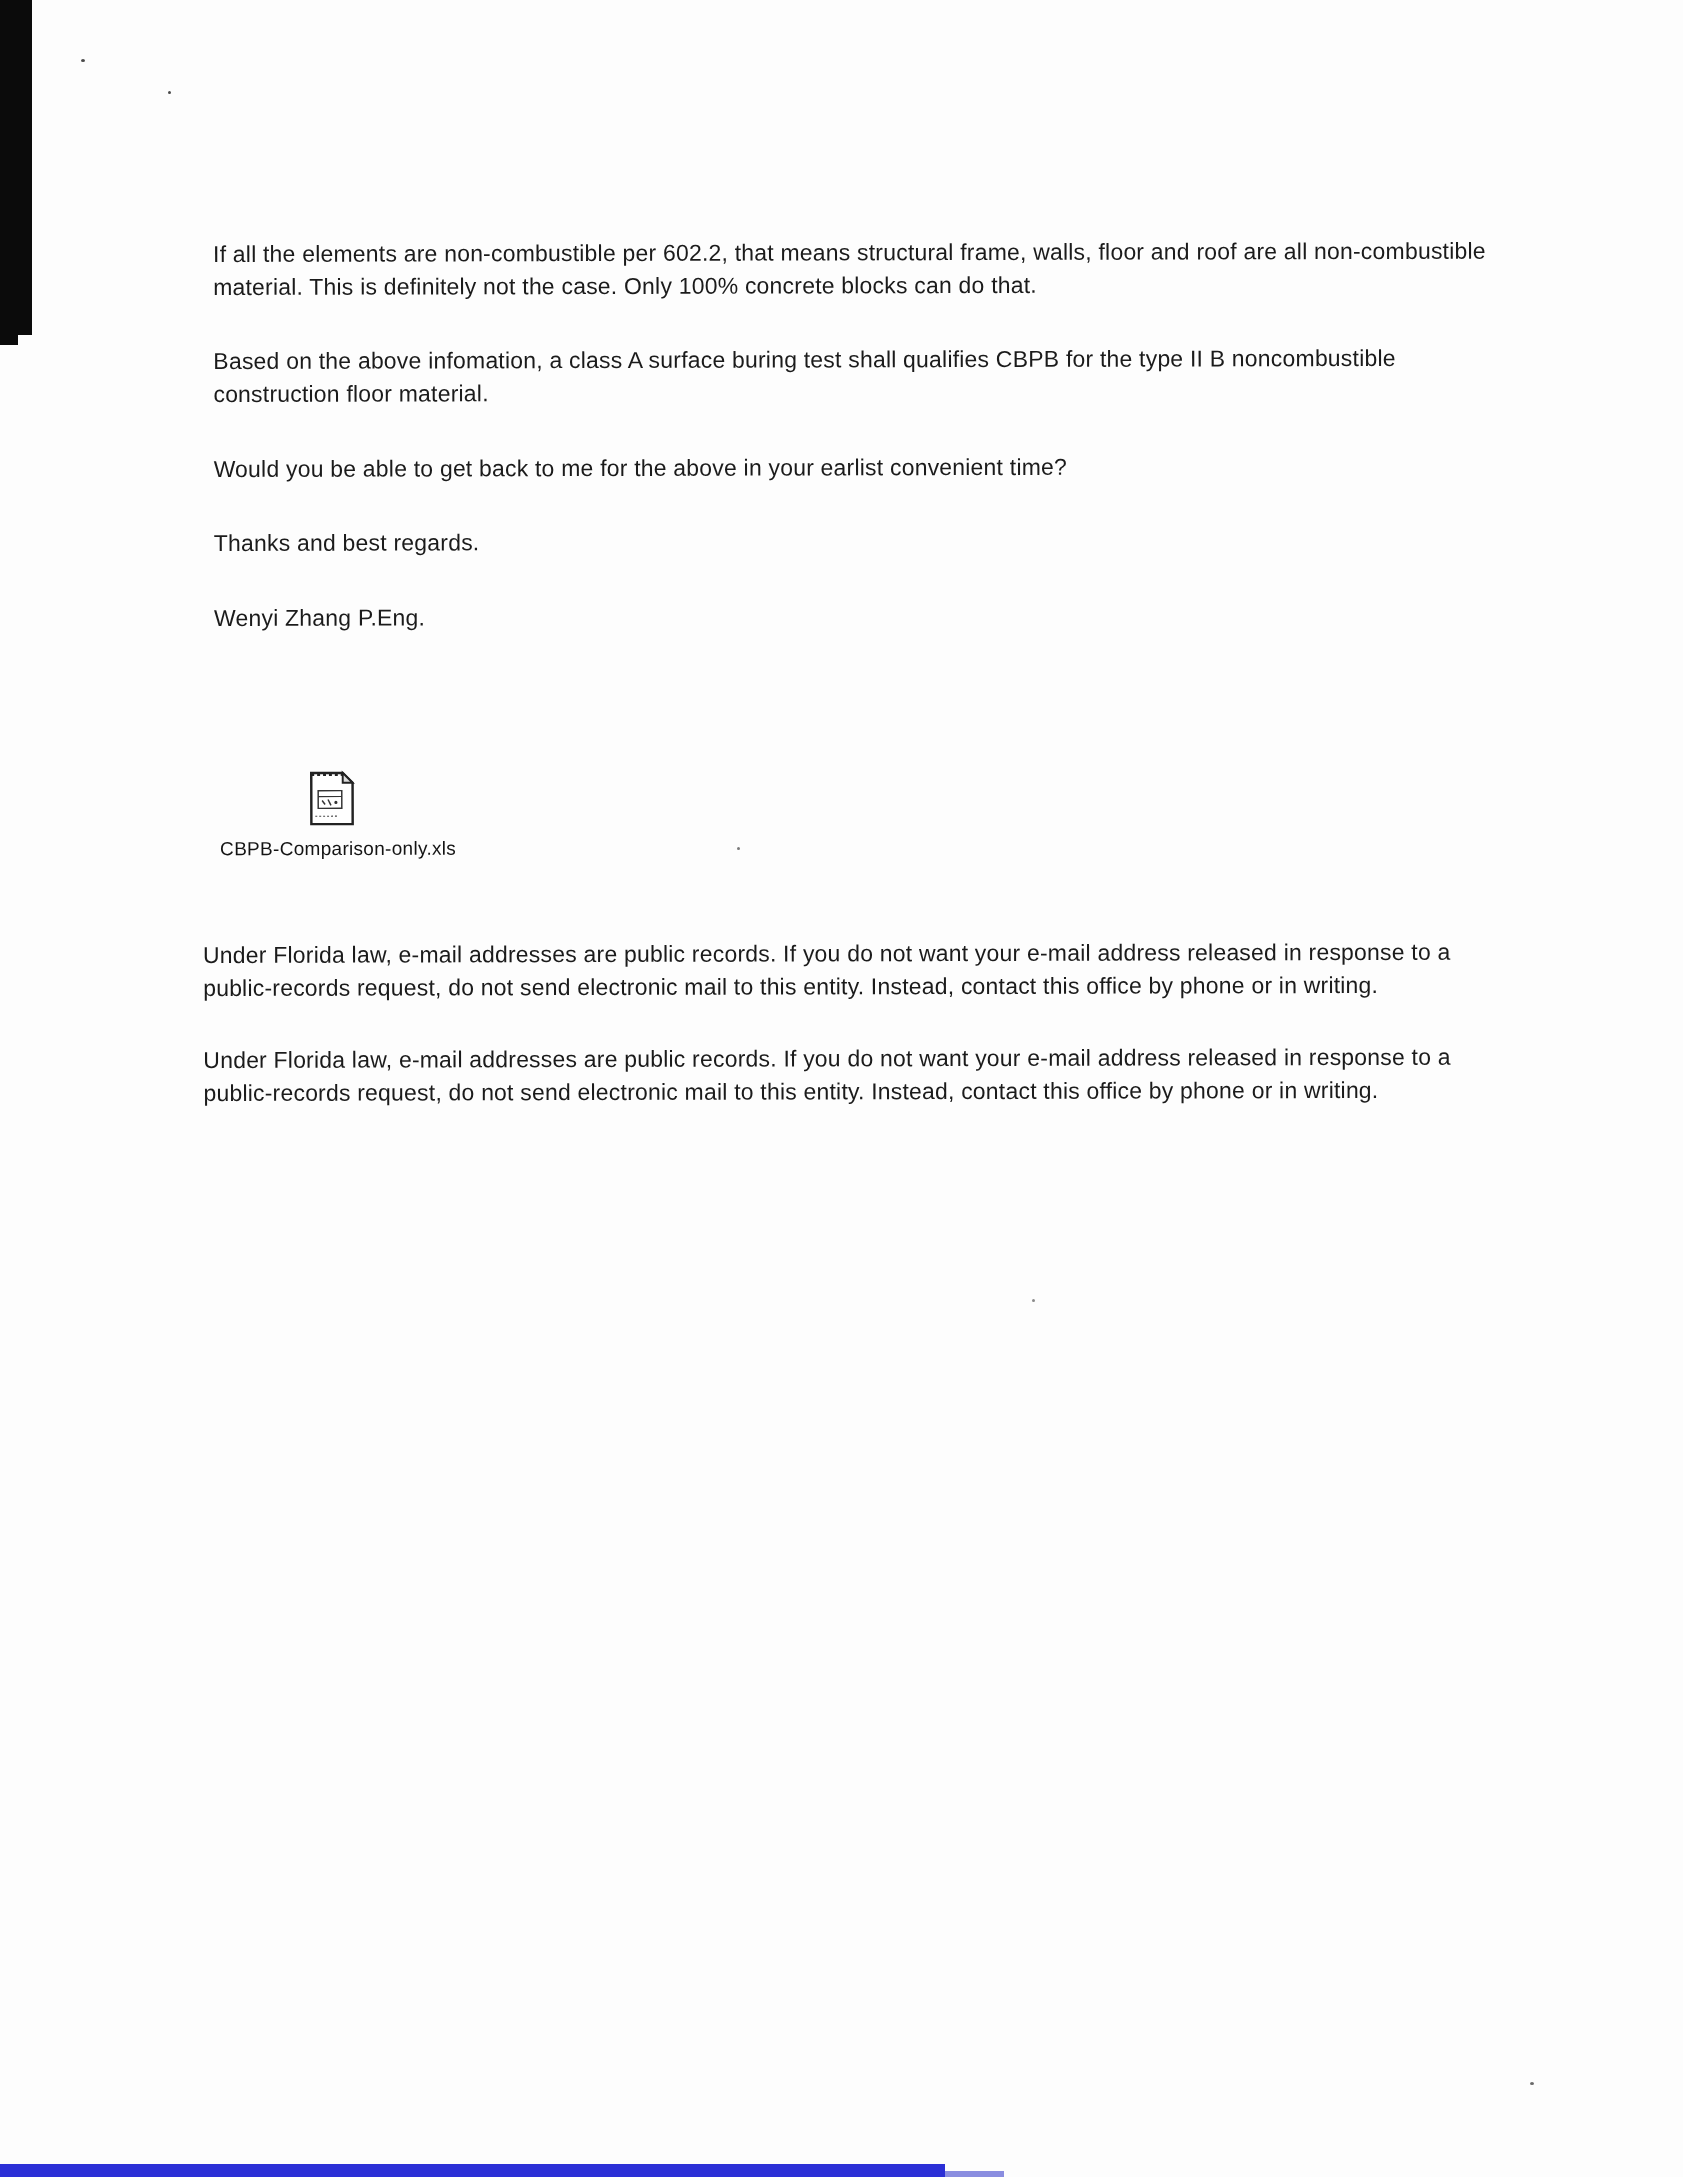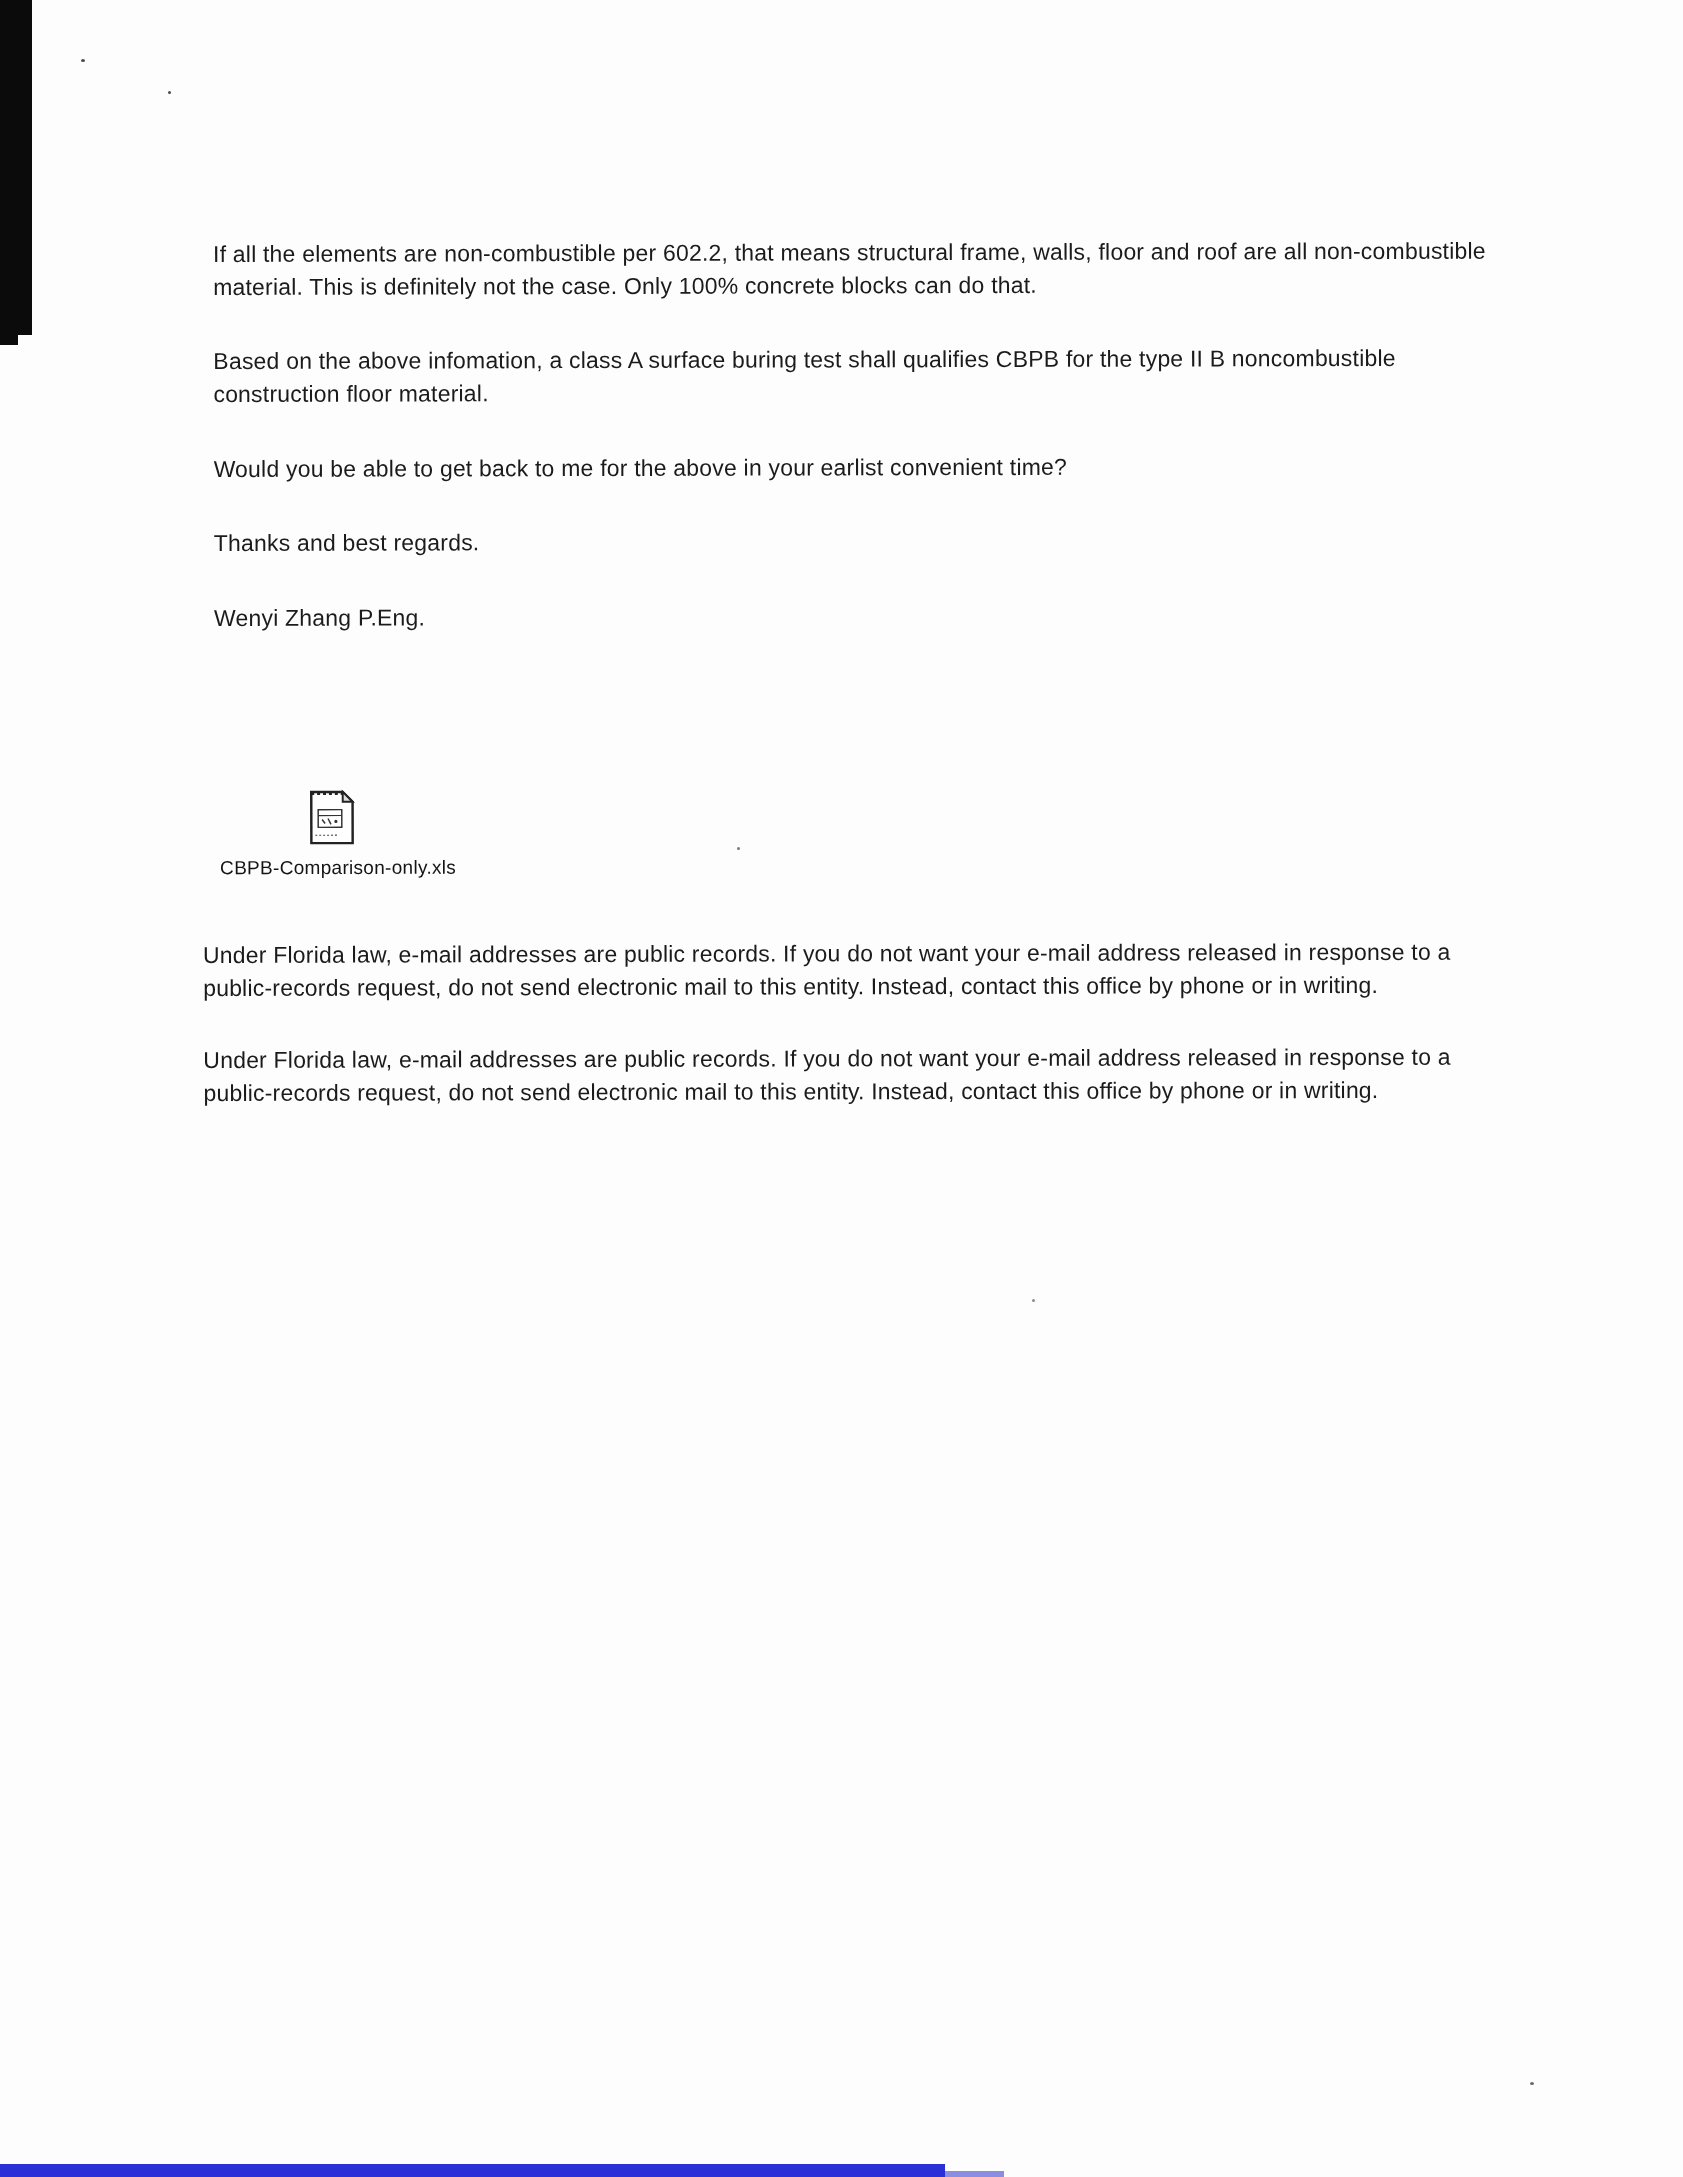--- a/index.html
+++ b/index.html
@@ -61,21 +61,21 @@
     letter-spacing: 0.2px;
     transform: rotate(-0.15deg);
     transform-origin: left top;
   }
   .content p {
     margin: 0 0 42px 0;
   }
   .attachment {
     position: absolute;
     left: 220px;
-    top: 788px;
+    top: 769px;
     transform: rotate(-0.15deg);
   }
   .attachment .icon-wrap {
     margin-left: 87px;
     width: 50px;
     height: 59px;
   }
   .attachment .filename {
     margin-top: 10px;
     font-size: 19px;

